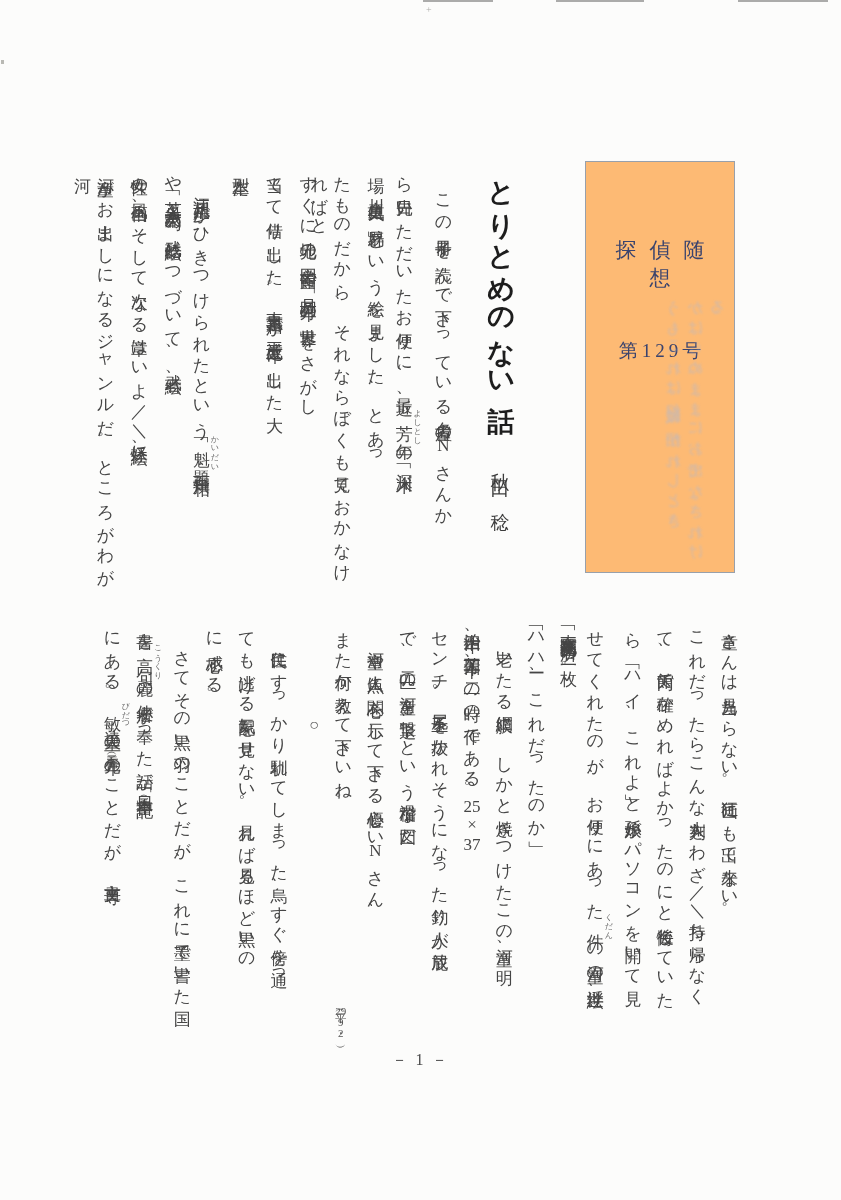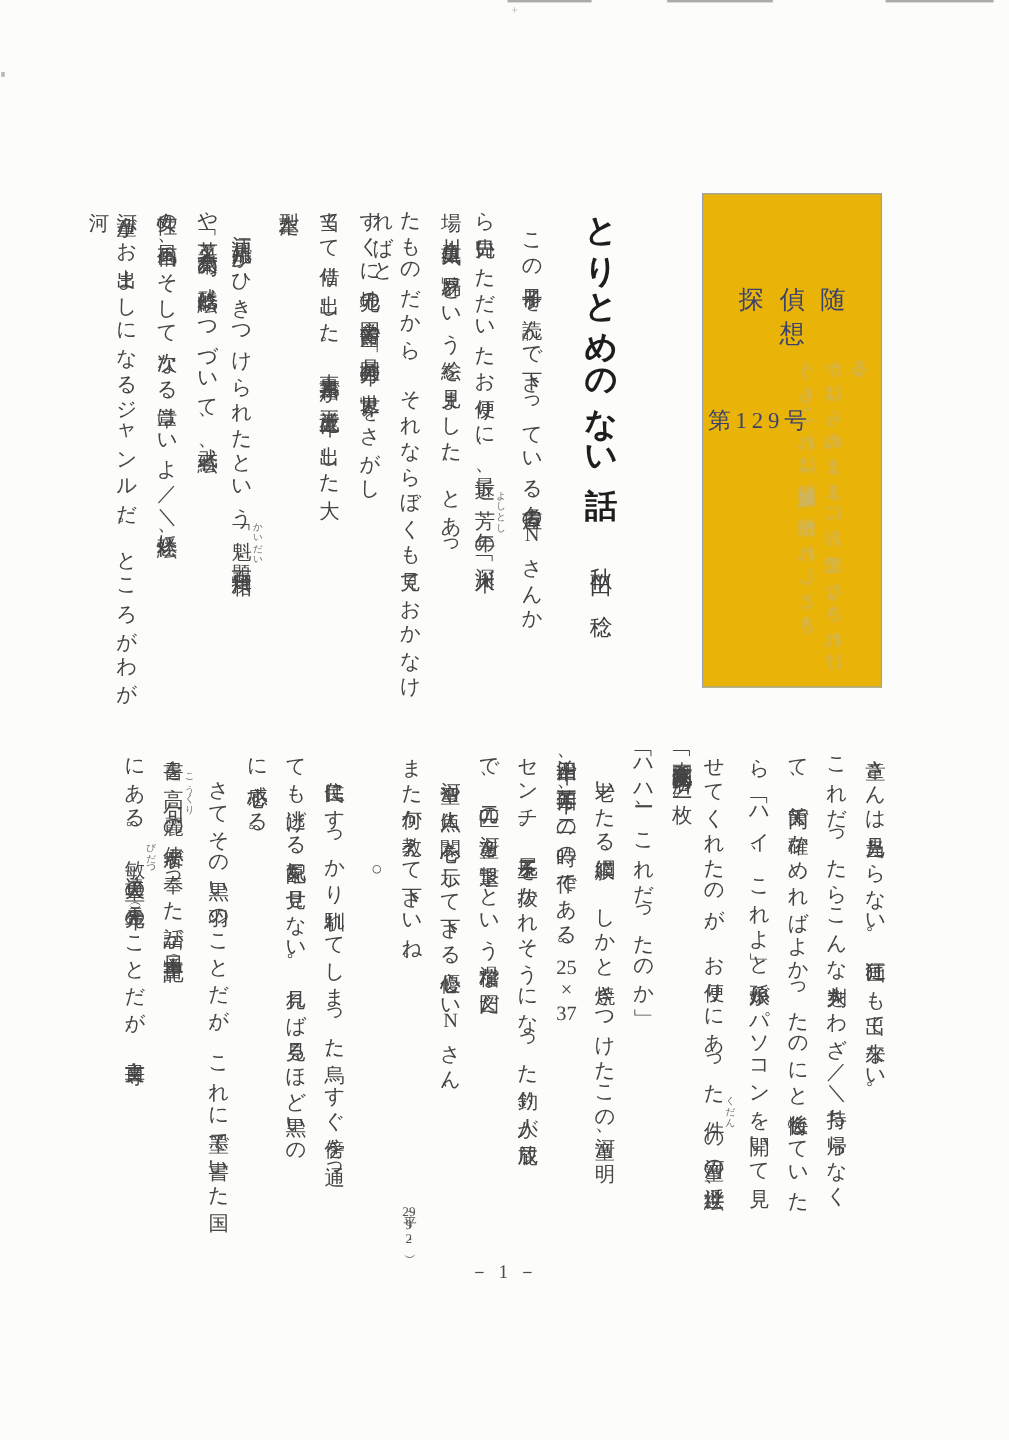--- a/index.html
+++ b/index.html
@@ -11,29 +11,29 @@
     overflow:hidden;
   }
   
   .scan-dash { position:absolute; top:0; height:2px; background:#4a4a46; opacity:.45; }
   .scan-plus { position:absolute; left:426px; top:4px; color:#8a8a86; font-size:10px; opacity:.7; }
   .scan-dot  { position:absolute; left:1px; top:60px; width:3px; height:4px; background:#b9b9b4; }
 
   
   .masthead {
     position:absolute; left:585px; top:161px; width:150px; height:412px;
-    border:1px solid #98a0ab; background:#eab308;
+    border:1px solid #98a0ab; background:#fdba74;
   }
   .masthead-title {
     margin-top:74px; text-align:center;
     font-size:21px; letter-spacing:13px; padding-left:13px;
     color:#3a436d; font-weight:500;
   }
   .issue-number {
-    margin-top:46px; 
+    margin-top:46px; text-align:center;
     font-size:19px; letter-spacing:4px; padding-left:4px;
     color:#3a436d;
   }
   .bleed {
     position:absolute; right:6px; top:128px; height:270px;
     writing-mode:vertical-rl; text-orientation:mixed;
     font-size:15px; line-height:22px; letter-spacing:3px;
     color:#a9b8d6; opacity:.55;
     transform:scaleX(-1); filter:blur(1.1px);
   }

